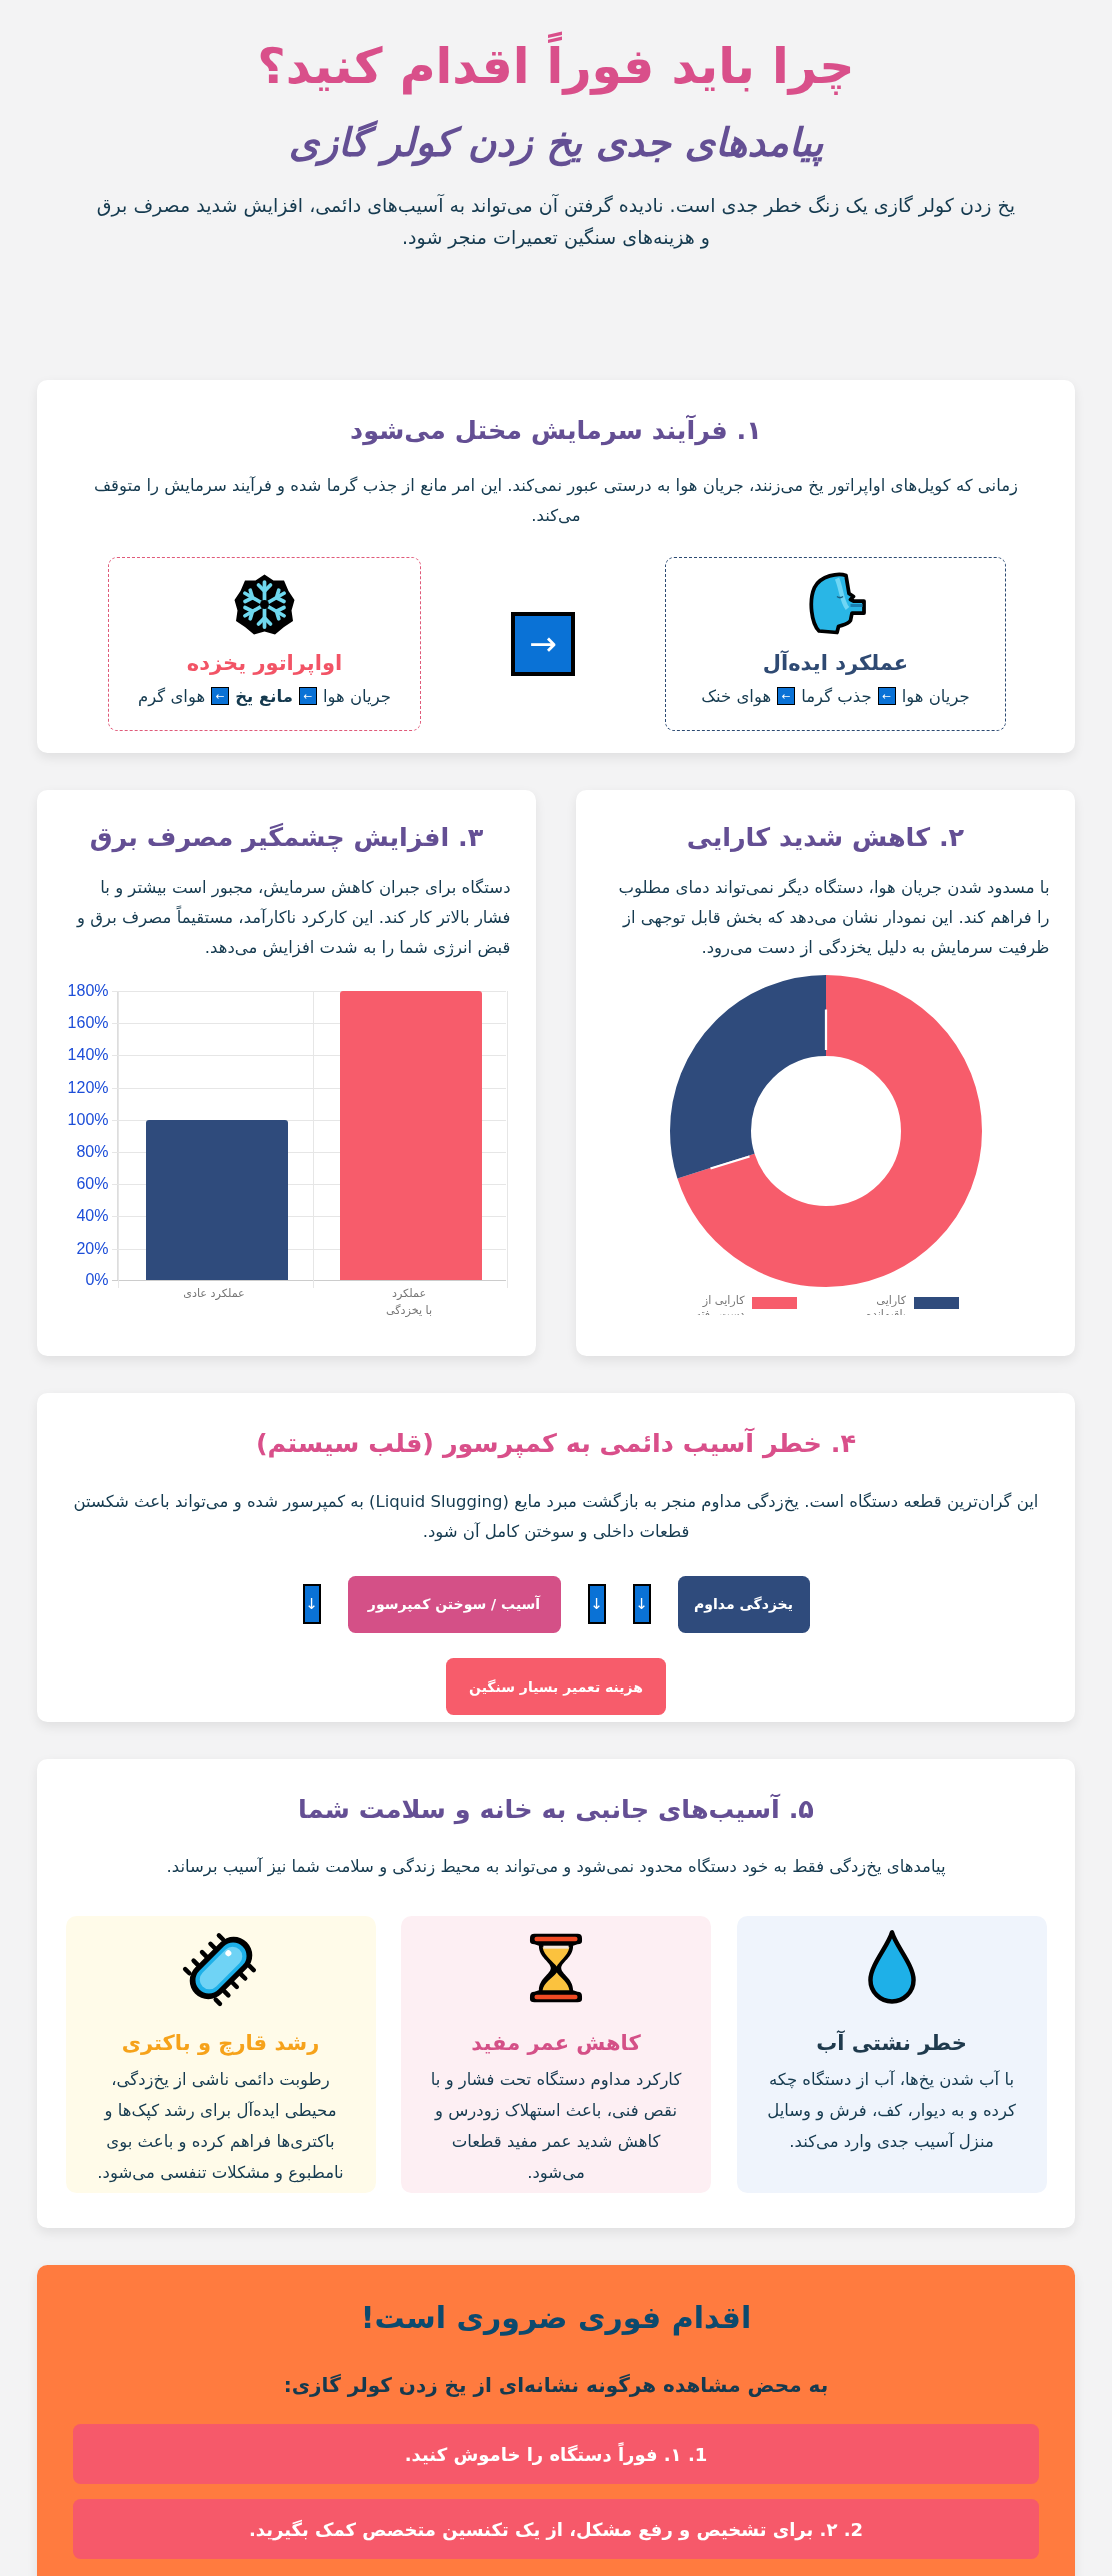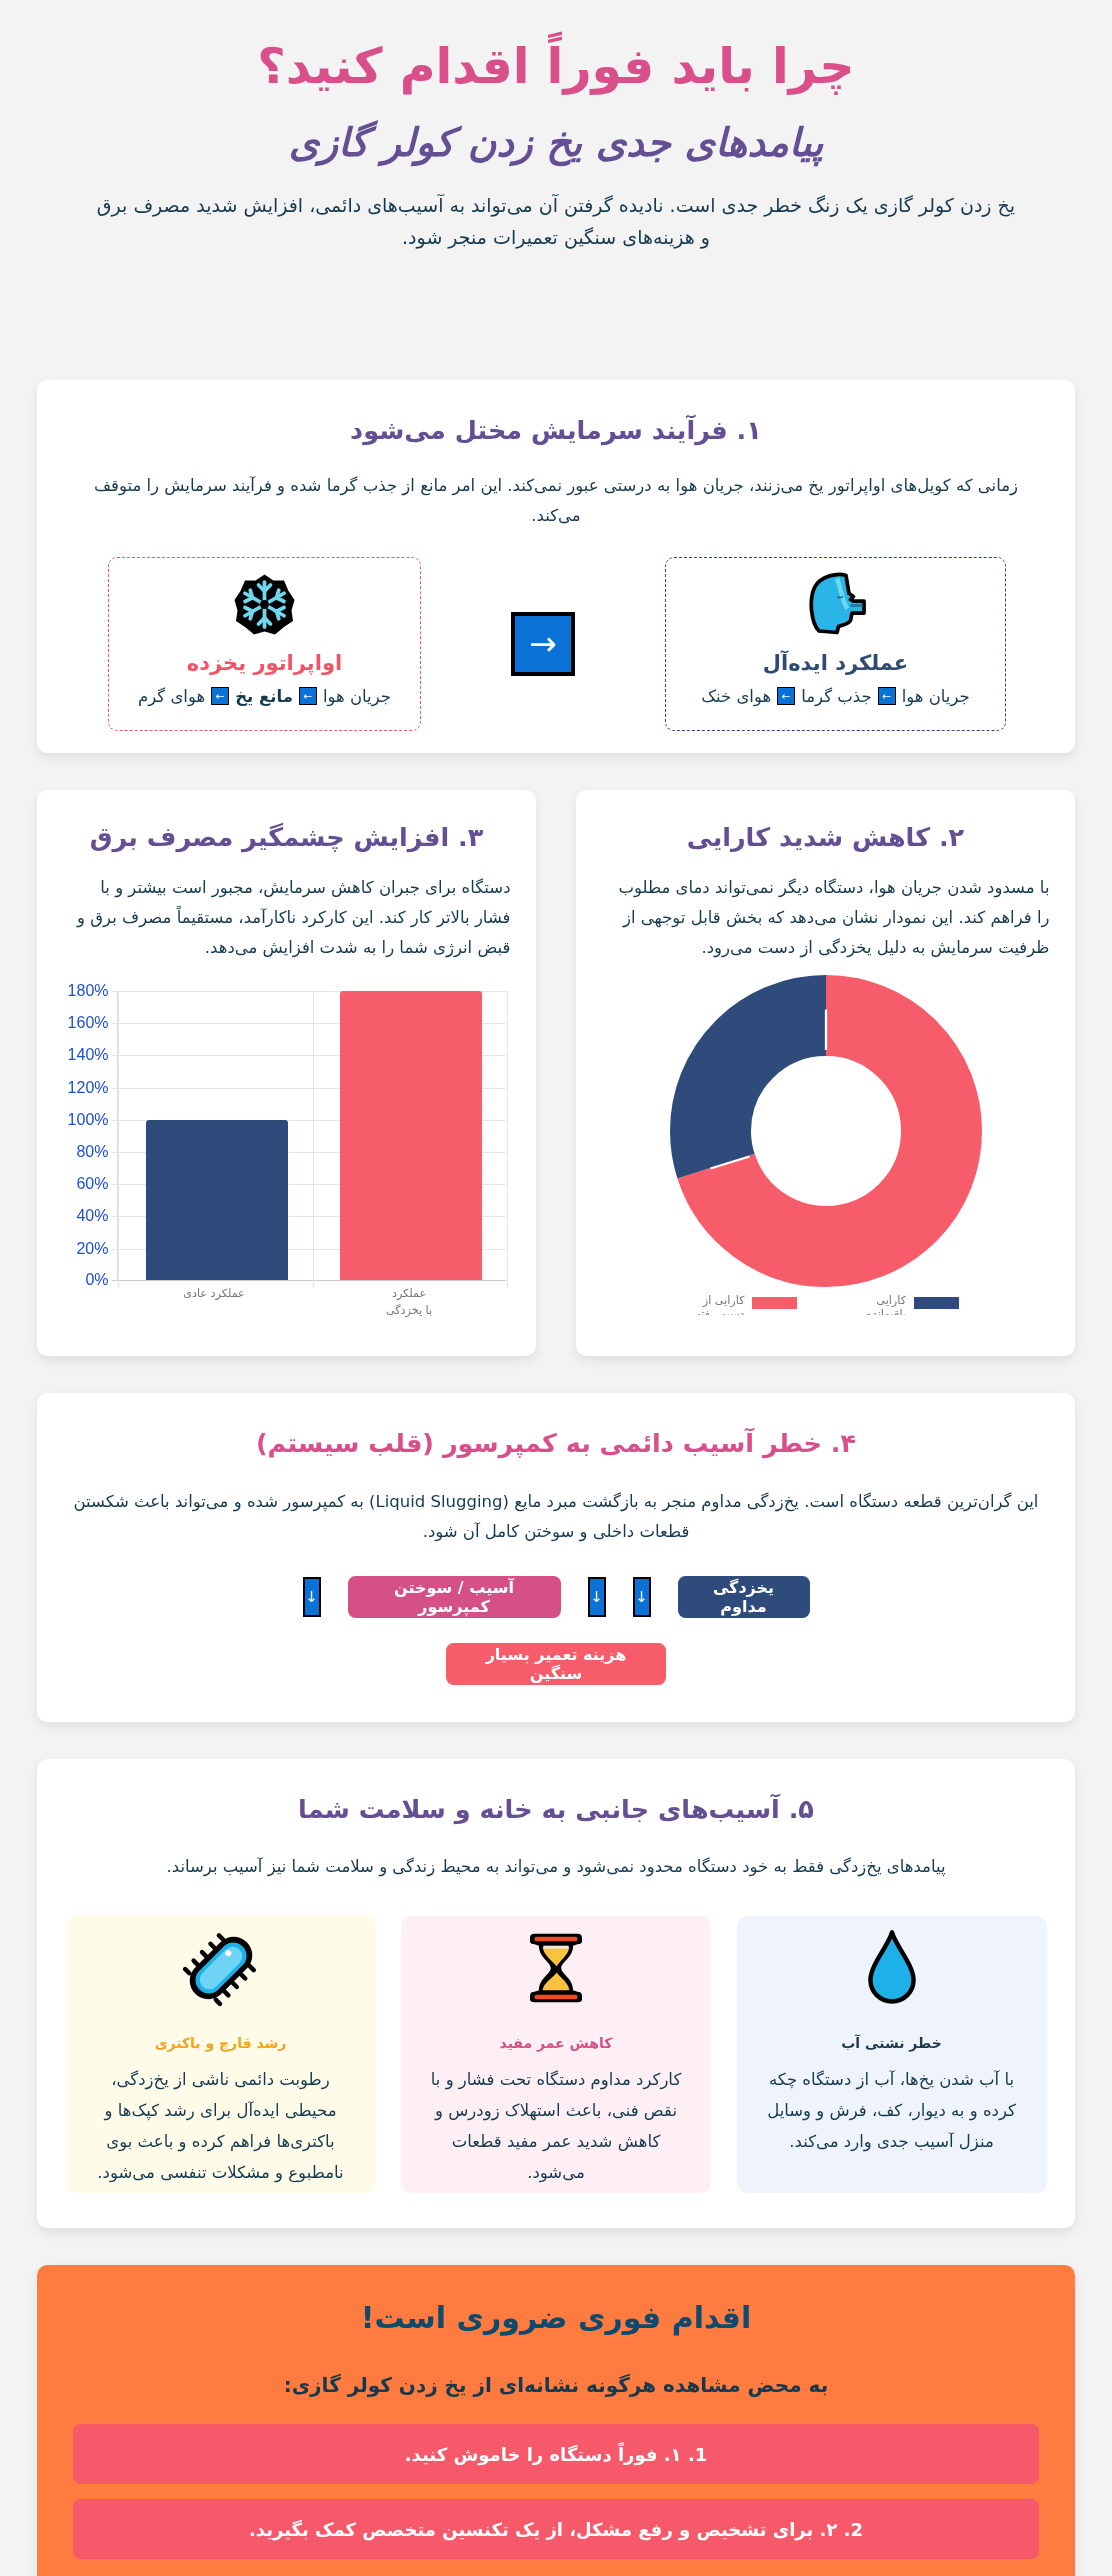--- a/index.html
+++ b/index.html
@@ -63,31 +63,31 @@
   .bar-chart .gl { position: absolute; left: -6px; right: 0; height: 0.7px; background: #e6e6e6; }
   .bar-chart .vgl { position: absolute; top: 0; bottom: -7.5px; width: 0.7px; background: #e6e6e6; }
   .bar-chart .bar { position: absolute; bottom: 0; width: 142px; border-radius: 3px 3px 0 0; }
   .bar-chart .xl { position: absolute; top: 307px; width: 165px; text-align: center; font-size: 11.2px; color: #777; line-height: 16.5px; }
 
   
   .s4 { margin-top: 37px; height: 329px; padding: 27px 30px 0; }
   .s4 h3 { color: #d94f8a; line-height: 46px; }
   .s4 .lead { margin-top: 21px; }
   .chain4 { display: flex; justify-content: center; align-items: center; flex-wrap: wrap; gap: 25.5px 27px; margin-top: 28.5px; padding: 0 30px; }
-  .step { color: #fff; font-weight: bold; font-size: 16px; border-radius: 7.5px; padding: 12px 15px; height: 42px; display: flex; align-items: center; justify-content: center; }
+  .step { color: #fff; font-weight: bold; font-size: 14px; border-radius: 7.5px; padding: 12px 15px; height: 57px; display: flex; align-items: center; justify-content: center; }
   .down-arrow { width: 18px; height: 40px; background: #0a72d6; border: 2.2px solid #000; color: #fff; display: flex; align-items: center; justify-content: center; font-size: 15px; }
 
   
   .s5 { margin-top: 37px; height: 469px; padding: 27px 22.5px 0; }
   .s5 h3 { line-height: 46px; }
   .s5 .lead { margin-top: 19.5px; }
   .dmg-grid { display: flex; justify-content: space-between; margin-top: 34px; padding: 0 6px; }
   .dmg { width: 310px; height: 277px; border-radius: 10.5px; padding: 7.5px 19.5px 0; }
   .dmg .ico { height: 90px; display: flex; align-items: center; justify-content: center; }
-  .dmg .ttl { font-size: 14px; font-weight: bold; margin-top: 15px; line-height: 30px; }
+  .dmg .ttl { font-size: 21px; font-weight: bold; margin-top: 15px; line-height: 30px; }
   .dmg .txt { font-size: 16.5px; line-height: 31px; color: #153a4f; margin-top: 6px; }
 
   
   .cta { margin-top: 37px; background: #ff7b3f; border-radius: 10.5px; padding: 30px 36px 0; height: 382px; text-align: center; box-shadow: 0 4.5px 10.5px rgba(0,0,0,0.08); }
   .cta h3 { color: #0c4a6e; font-size: 30px; font-weight: bold; line-height: 45px; }
   .cta .sub { color: #153a4f; font-size: 20px; font-weight: bold; margin-top: 30px; line-height: 30px; }
   .cta .action { background: #f6596a; color: #fff; font-size: 18px; font-weight: bold; border-radius: 7.5px; height: 60px; display: flex; align-items: center; justify-content: center; }
   .cta .action + .action { margin-top: 15px; }
   .cta .actions { margin-top: 24px; }
   .cta .warn { color: #153a4f; font-size: 15px; font-weight: bold; margin-top: 21px; line-height: 27px; }

